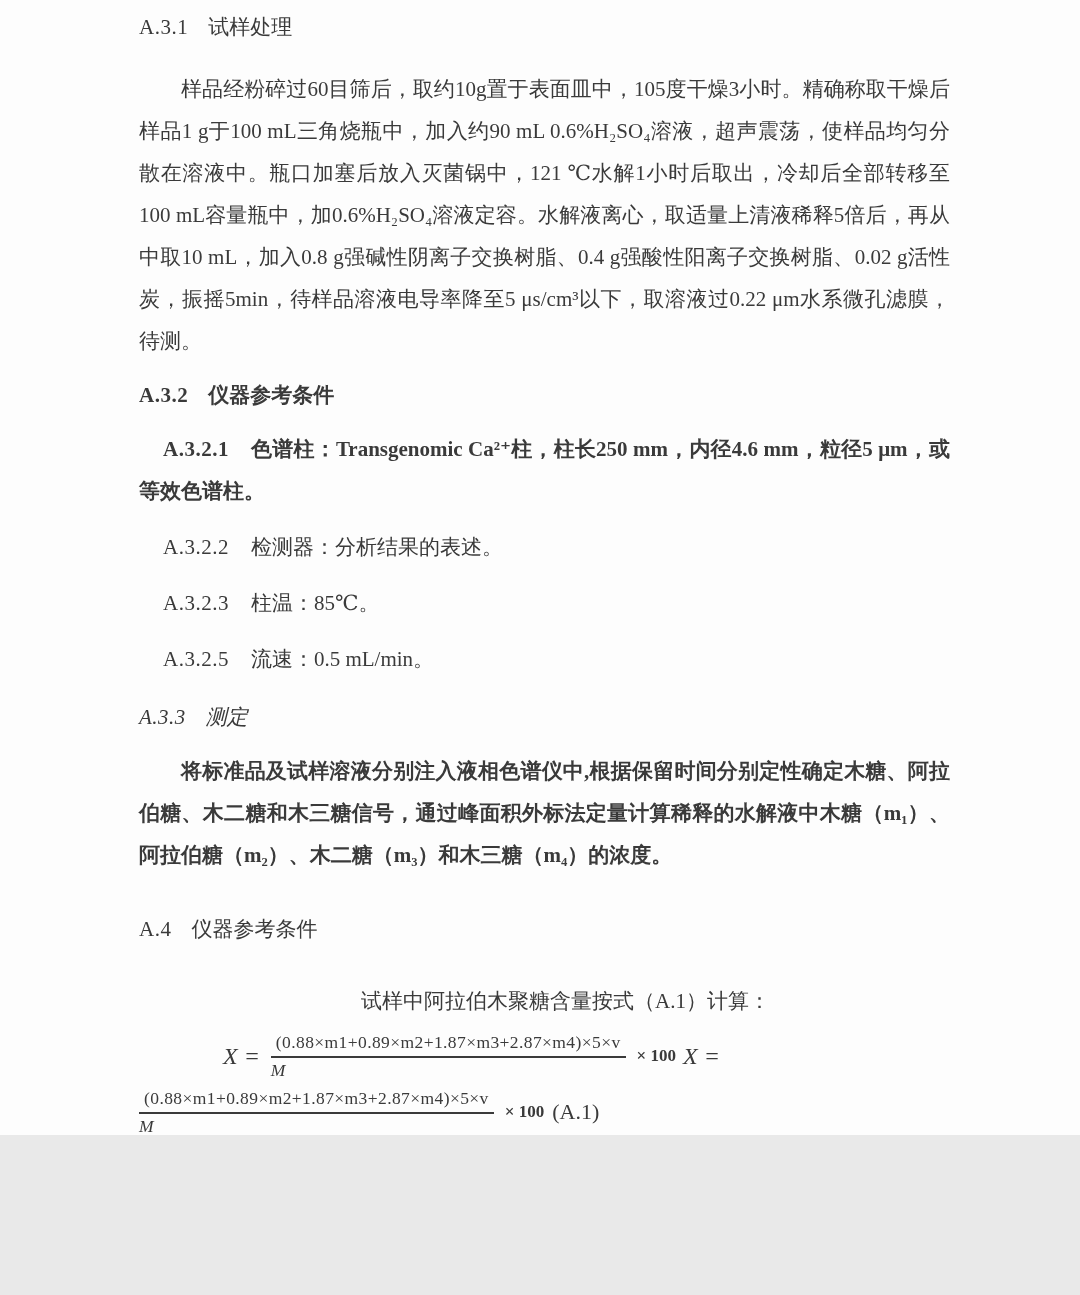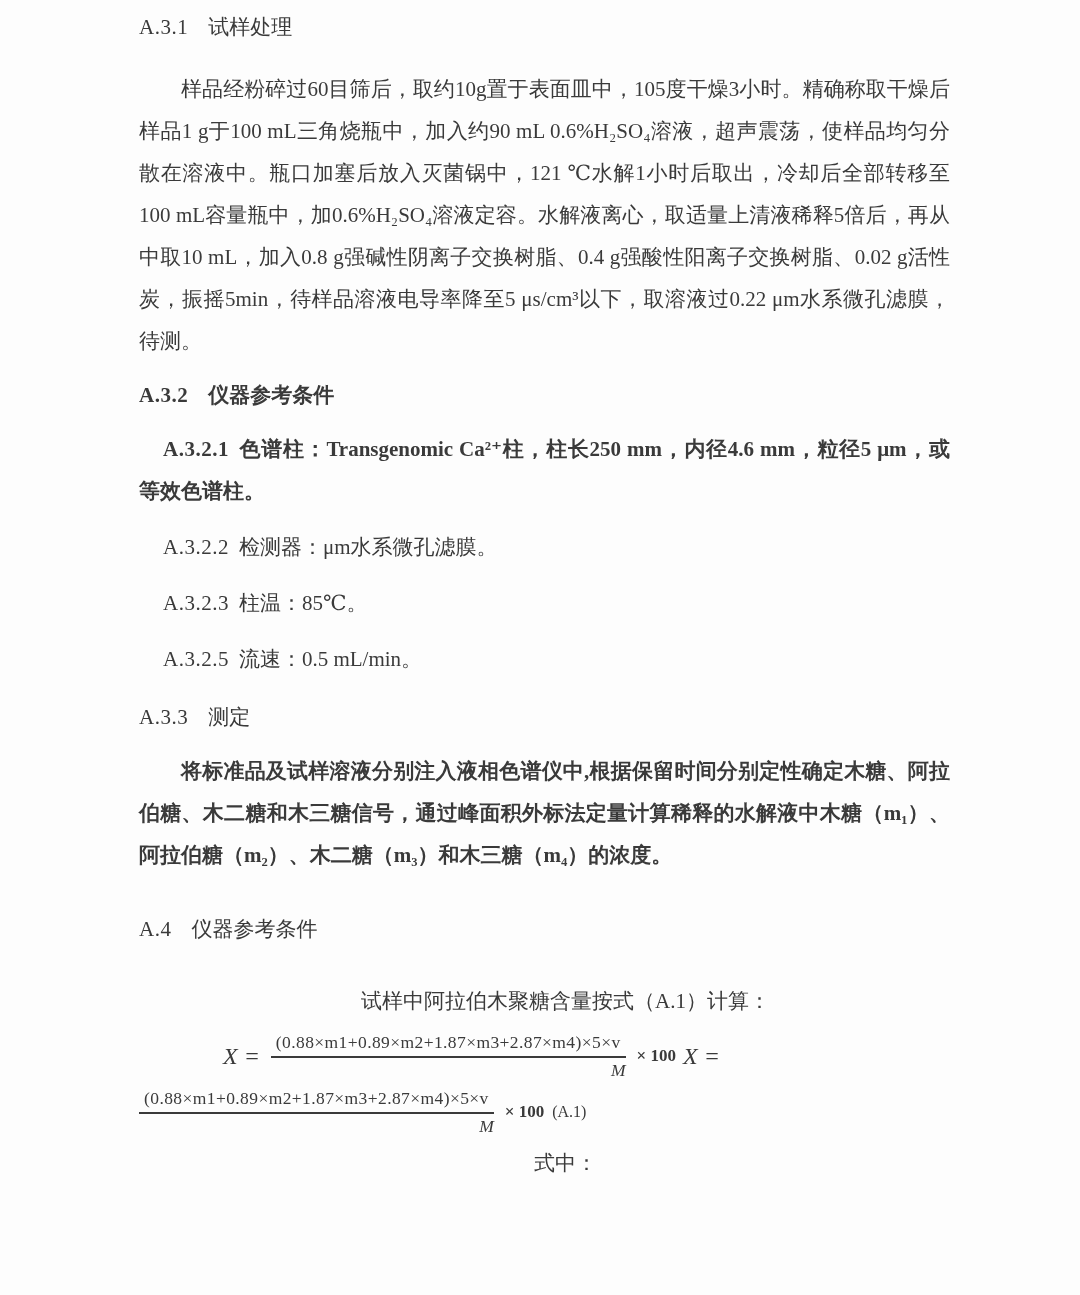--- a/index.html
+++ b/index.html
@@ -1,18 +1,18 @@
 <!DOCTYPE html>
 <html><head>
 <meta charset="utf-8">
 <style>
   html,body { margin:0; padding:0; background:#e9e9e9; }
   .page {
     position:relative;
-    width:1080px; height:1295px;
+    width:1080px; height:1135px;
     margin:0 auto;
     background:#fdfdfd;
     overflow:hidden;
     font-family:"Liberation Serif","DejaVu Serif",serif;
     color:#3a3a3a;
   }
   .content {
     position:absolute;
     left:139px; right:130px; top:4px;
     font-size:21px;
@@ -24,64 +24,64 @@
     margin:0;
     text-align:justify;
     text-indent:42px;
   }
   .intro { text-align:center; }
   .clause {
     margin:0;
     text-align:justify;
     text-indent:24px;
   }
-  .clause .cnum { margin-right:10px; letter-spacing:0.5px; }
+  .clause .cnum { margin-right:22px; letter-spacing:0.5px; }
   .mt2  { margin-top:2px; }
   .mt12 { margin-top:12px;font-weight:bold; }
   .mt14 { margin-top:14px; }
-  .mt16 { margin-top:16px; }
+  .mt16 { margin-top:16px;font-style:italic; }
   .mt20 { margin-top:20px; }
   .mt30 { margin-top:30px; }
   .mt32 { margin-top:32px; }
   .formula {
     display:flex;
     align-items:center;
     line-height:normal;
   }
   .f1 { margin-left:84px; margin-top:6px; height:56px; }
   .f2 { margin-left:0;  margin-top:0;  height:56px; }
   .flead { font-style:italic; font-size:24px; margin-right:11px; }
-  .frac { display:inline-flex; flex-direction:column; align-items:flex-end; }
+  .frac { display:inline-flex; flex-direction:column; align-items:flex-start; }
   .frac .fnum {
     font-size:17.5px;
     letter-spacing:0.4px;
     padding:0 5px 3px 5px;
     border-bottom:2px solid #3a3a3a;
     white-space:nowrap;
   }
   .frac .fden { font-size:17.5px; font-style:italic; padding-top:2px; }
   .fmult { font-size:17px; font-weight:600; margin-left:11px; white-space:nowrap; }
   .fvar  { font-size:24px; font-style:italic; margin-left:7px; white-space:nowrap; }
-  .flabel{ font-size:16px; margin-left:8px; white-space:nowrap; }
+  .flabel{ font-size:22px; margin-left:8px; white-space:nowrap; }
 </style>
 </head>
 <body>
 
 <div class="page">
   <div class="content">
 
     <p class="heading mt2"><span class="hnum">A.3.1</span><span>试样处理</span></p>
 
     <p class="para mt20">样品经粉碎过60目筛后，取约10g置于表面皿中，105度干燥3小时。精确称取干燥后样品1 g于100 mL三角烧瓶中，加入约90 mL 0.6%H₂SO₄溶液，超声震荡，使样品均匀分散在溶液中。瓶口加塞后放入灭菌锅中，121 ℃水解1小时后取出，冷却后全部转移至100 mL容量瓶中，加0.6%H₂SO₄溶液定容。水解液离心，取适量上清液稀释5倍后，再从中取10 mL，加入0.8 g强碱性阴离子交换树脂、0.4 g强酸性阳离子交换树脂、0.02 g活性炭，振摇5min，待样品溶液电导率降至5 μs/cm³以下，取溶液过0.22 μm水系微孔滤膜，待测。</p>
 
     <p class="heading mt12"><span class="hnum">A.3.2</span><span>仪器参考条件</span></p>
 
     <p class="clause mt12"><span class="cnum">A.3.2.1</span><span>色谱柱：Transgenomic Ca²⁺柱，柱长250 mm，内径4.6 mm，粒径5 μm，或等效色谱柱。</span></p>
 
-    <p class="clause mt14"><span class="cnum">A.3.2.2</span><span>检测器：μm水系微孔滤膜。</span></p>
+    <p class="clause mt14"><span class="cnum">A.3.2.2</span><span>检测器：分析结果的表述。</span></p>
 
     <p class="clause mt14"><span class="cnum">A.3.2.3</span><span>柱温：85℃。</span></p>
 
 
     <p class="clause mt14"><span class="cnum">A.3.2.5</span><span>流速：0.5 mL/min。</span></p>
 
 
     <p class="heading mt16"><span class="hnum">A.3.3</span><span>测定</span></p>
 
     <p class="para mt12">将标准品及试样溶液分别注入液相色谱仪中,根据保留时间分别定性确定木糖、阿拉伯糖、木二糖和木三糖信号，通过峰面积外标法定量计算稀释的水解液中木糖（m₁）、阿拉伯糖（m₂）、木二糖（m₃）和木三糖（m₄）的浓度。</p>

